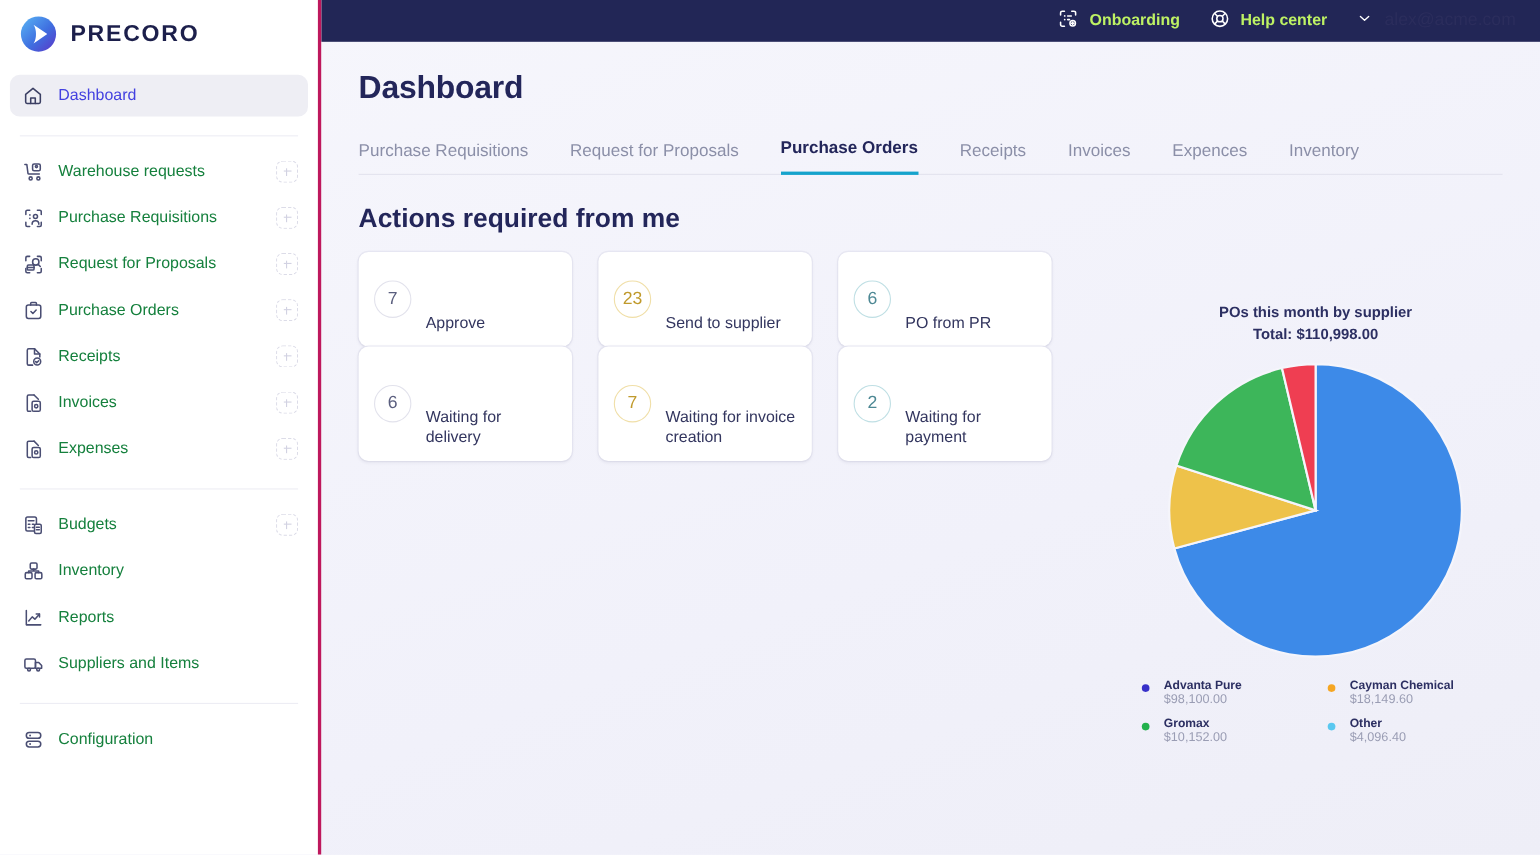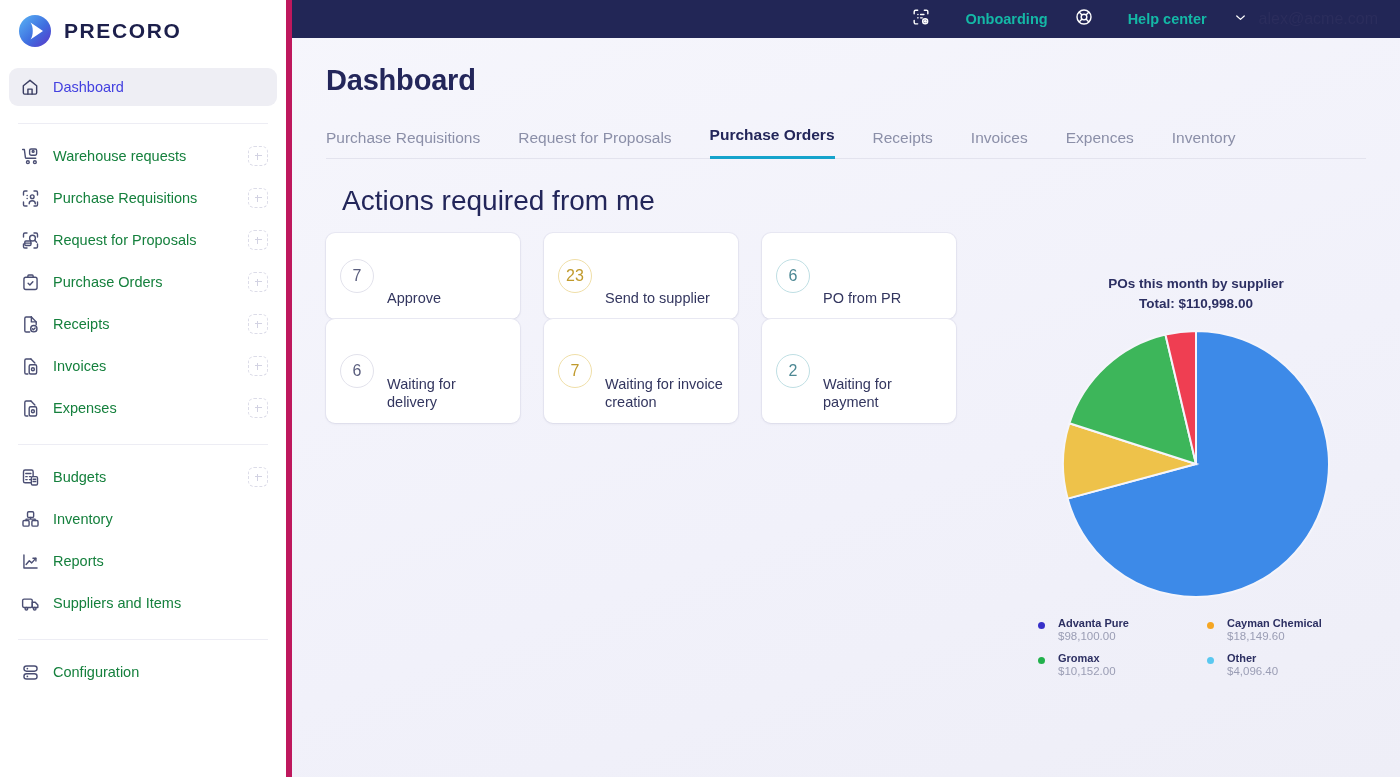--- a/index.html
+++ b/index.html
@@ -9,21 +9,21 @@
     background: #f3f3fb;
     color: #2b2d5c;
     -webkit-font-smoothing: antialiased;
   }
   .app { position: relative; width: 1400px; height: 777px; display: flex; }
 
   
   .sidebar {
     width: 292px; height: 777px; flex: 0 0 292px;
     background: #ffffff;
-    border-right: 6px solid #be185d;
+    border-right: 3px solid #be185d;
     display: flex; flex-direction: column;
     position: relative; z-index: 5;
   }
   .brand { display: flex; align-items: center; gap: 12px; padding: 14px 0 16px 18px; }
   .brand-logo { width: 34px; height: 34px; flex: 0 0 34px; position: relative; }
   .brand-name { font-size: 21px; font-weight: bold; letter-spacing: 1.6px; color: #1c1f4b; }
 
   .nav-group { padding: 4px 9px; }
   .nav-sep { height: 1px; background: #ededf4; margin: 9px 18px; }
 
@@ -55,37 +55,37 @@
   
   .right { flex: 1; position: relative; height: 777px;
            background: linear-gradient(160deg,#f6f6fc 0%,#f1f1fa 60%,#eeeef7 100%); }
 
   .topbar {
     height: 38px; background: #222656;
     display: flex; align-items: center; justify-content: flex-end;
     padding-right: 22px; gap: 26px;
   }
   .topbar-item { display: flex; align-items: center; gap: 9px; cursor: pointer; }
-  .topbar-item .t { font-size: 14.5px; font-weight: bold; color: #14b8a6; margin-left: 25px; }
+  .topbar-item .t { font-size: 14.5px; font-weight: bold; color: #bef264; }
   .user-chip { display: flex; align-items: center; gap: 11px; cursor: pointer; }
 
   .content { padding: 26px 34px 0 34px; }
   .page-title { font-size: 29px; font-weight: bold; color: #23265a; letter-spacing: -0.2px; }
 
   .tabs {
     display: flex; align-items: flex-end; gap: 38px;
     margin-top: 28px; border-bottom: 1px solid #e3e3ee;
   }
   .tab {
     font-size: 15.5px; color: #8b8fa8; padding-bottom: 12px;
     cursor: pointer; white-space: nowrap; position: relative; top: 1px;
   }
   .tab.active { color: #23265a; font-weight: bold; border-bottom: 3px solid #15a3cc; }
 
-  .section-title { font-size: 28px; font-weight: normal; color: #23265a; margin: 26px 16px 16px; }
+  .section-title { font-size: 24px; font-weight: bold; color: #23265a; margin: 26px 0 16px; }
 
   .cards { display: flex; gap: 24px; }
   .card {
     width: 194px; min-height: 62px;
     background: #ffffff; border-radius: 9px;
     box-shadow: 0 1px 3px rgba(40,44,90,.07), 0 0 0 1px rgba(230,230,242,.85);
     display: flex; align-items: center; gap: 13px;
     padding: 12px 14px; cursor: pointer;
   }
   .badge {

